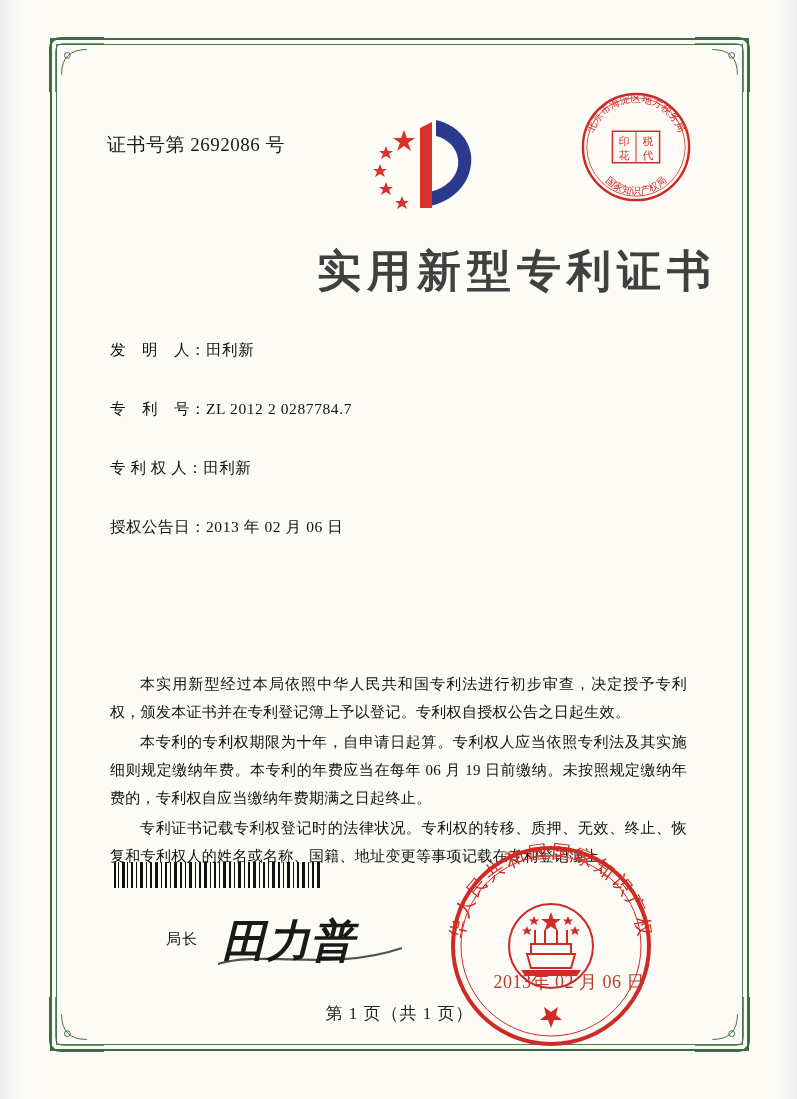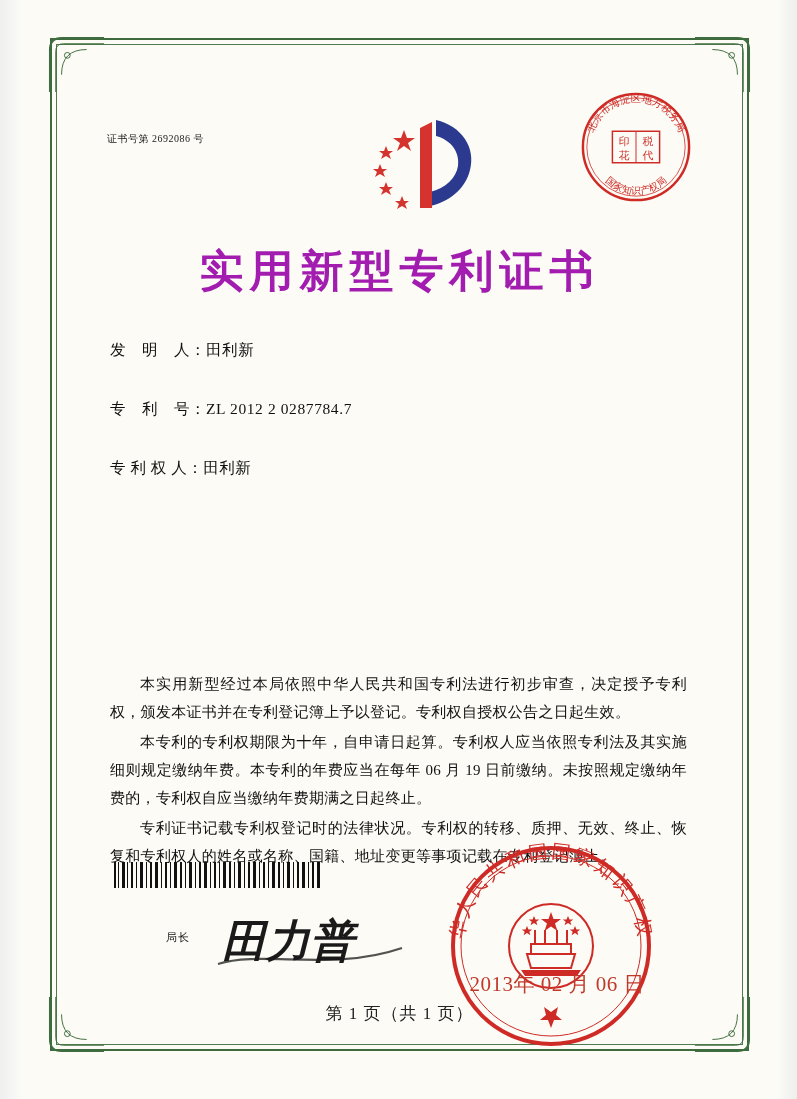--- a/index.html
+++ b/index.html
@@ -74,21 +74,21 @@
     top: 70px;
     right: 60px;
     bottom: 70px;
   }
 
   
   .cert-no {
     position: absolute;
     left: 25px;
     top: 62px;
-    font-size: 10px;
+    font-size: 19px;
     color: #1a1a1a;
     letter-spacing: 0.5px;
   }
 
   
   .logo {
     position: absolute;
     left: 276px;
     top: 42px;
     width: 130px;
@@ -103,26 +103,26 @@
     width: 118px;
     height: 118px;
   }
 
   
   .title {
     position: absolute;
     left: 0;
     right: 0;
     top: 172px;
-    text-align: center;
+    text-align: right;
     font-family: "DejaVu Serif", "Liberation Serif", serif;
     font-weight: bold;
     font-size: 44px;
     letter-spacing: 6px;
-    color: #a21caf;
+    color: #404040;
   }
 
   
   .fields {
     position: absolute;
     left: 28px;
     top: 270px;
     right: 28px;
   }
   .field-row {
@@ -164,21 +164,21 @@
     top: 792px;
     width: 208px;
     height: 26px;
   }
 
   
   .director {
     position: absolute;
     left: 84px;
     top: 860px;
-    font-size: 11px;
+    font-size: 15px;
     color: #111;
     letter-spacing: 1px;
   }
   .signature {
     position: absolute;
     left: 130px;
     top: 828px;
     width: 210px;
     height: 80px;
     color: #1a1a1a;
@@ -189,21 +189,21 @@
     position: absolute;
     right: 62px;
     top: 772px;
     width: 208px;
     height: 208px;
   }
   .seal-date {
     position: absolute;
     right: 72px;
     top: 900px;
-    font-size: 21px;
+    font-size: 18px;
     color: #c0392b;
     letter-spacing: 0.5px;
   }
 
   
   .footer {
     position: absolute;
     left: 0;
     right: 0;
     bottom: 4px;
@@ -306,20 +306,24 @@
           <span class="field-label">发　明　人：</span>
           <span class="field-value">田利新</span>
         </div>
         <div class="field-row">
           <span class="field-label">专　利　号：</span>
           <span class="field-value">ZL 2012 2 0287784.7</span>
         </div>
         <div class="field-row">
           <span class="field-label">专 利 权 人：</span>
           <span class="field-value">田利新</span>
+        </div>
+        <div class="field-row">
+          <span class="field-label">授权公告日：</span>
+          <span class="field-value">2013 年 02 月 06 日</span>
         </div>
       </div>
 
       <div class="body-text">
         <p>本实用新型经过本局依照中华人民共和国专利法进行初步审查，决定授予专利权，颁发本证书并在专利登记簿上予以登记。专利权自授权公告之日起生效。</p>
         <p>本专利的专利权期限为十年，自申请日起算。专利权人应当依照专利法及其实施细则规定缴纳年费。本专利的年费应当在每年 06 月 19 日前缴纳。未按照规定缴纳年费的，专利权自应当缴纳年费期满之日起终止。</p>
         <p>专利证书记载专利权登记时的法律状况。专利权的转移、质押、无效、终止、恢复和专利权人的姓名或名称、国籍、地址变更等事项记载在专利登记簿上。</p>
       </div>
 
       <div class="barcode">

